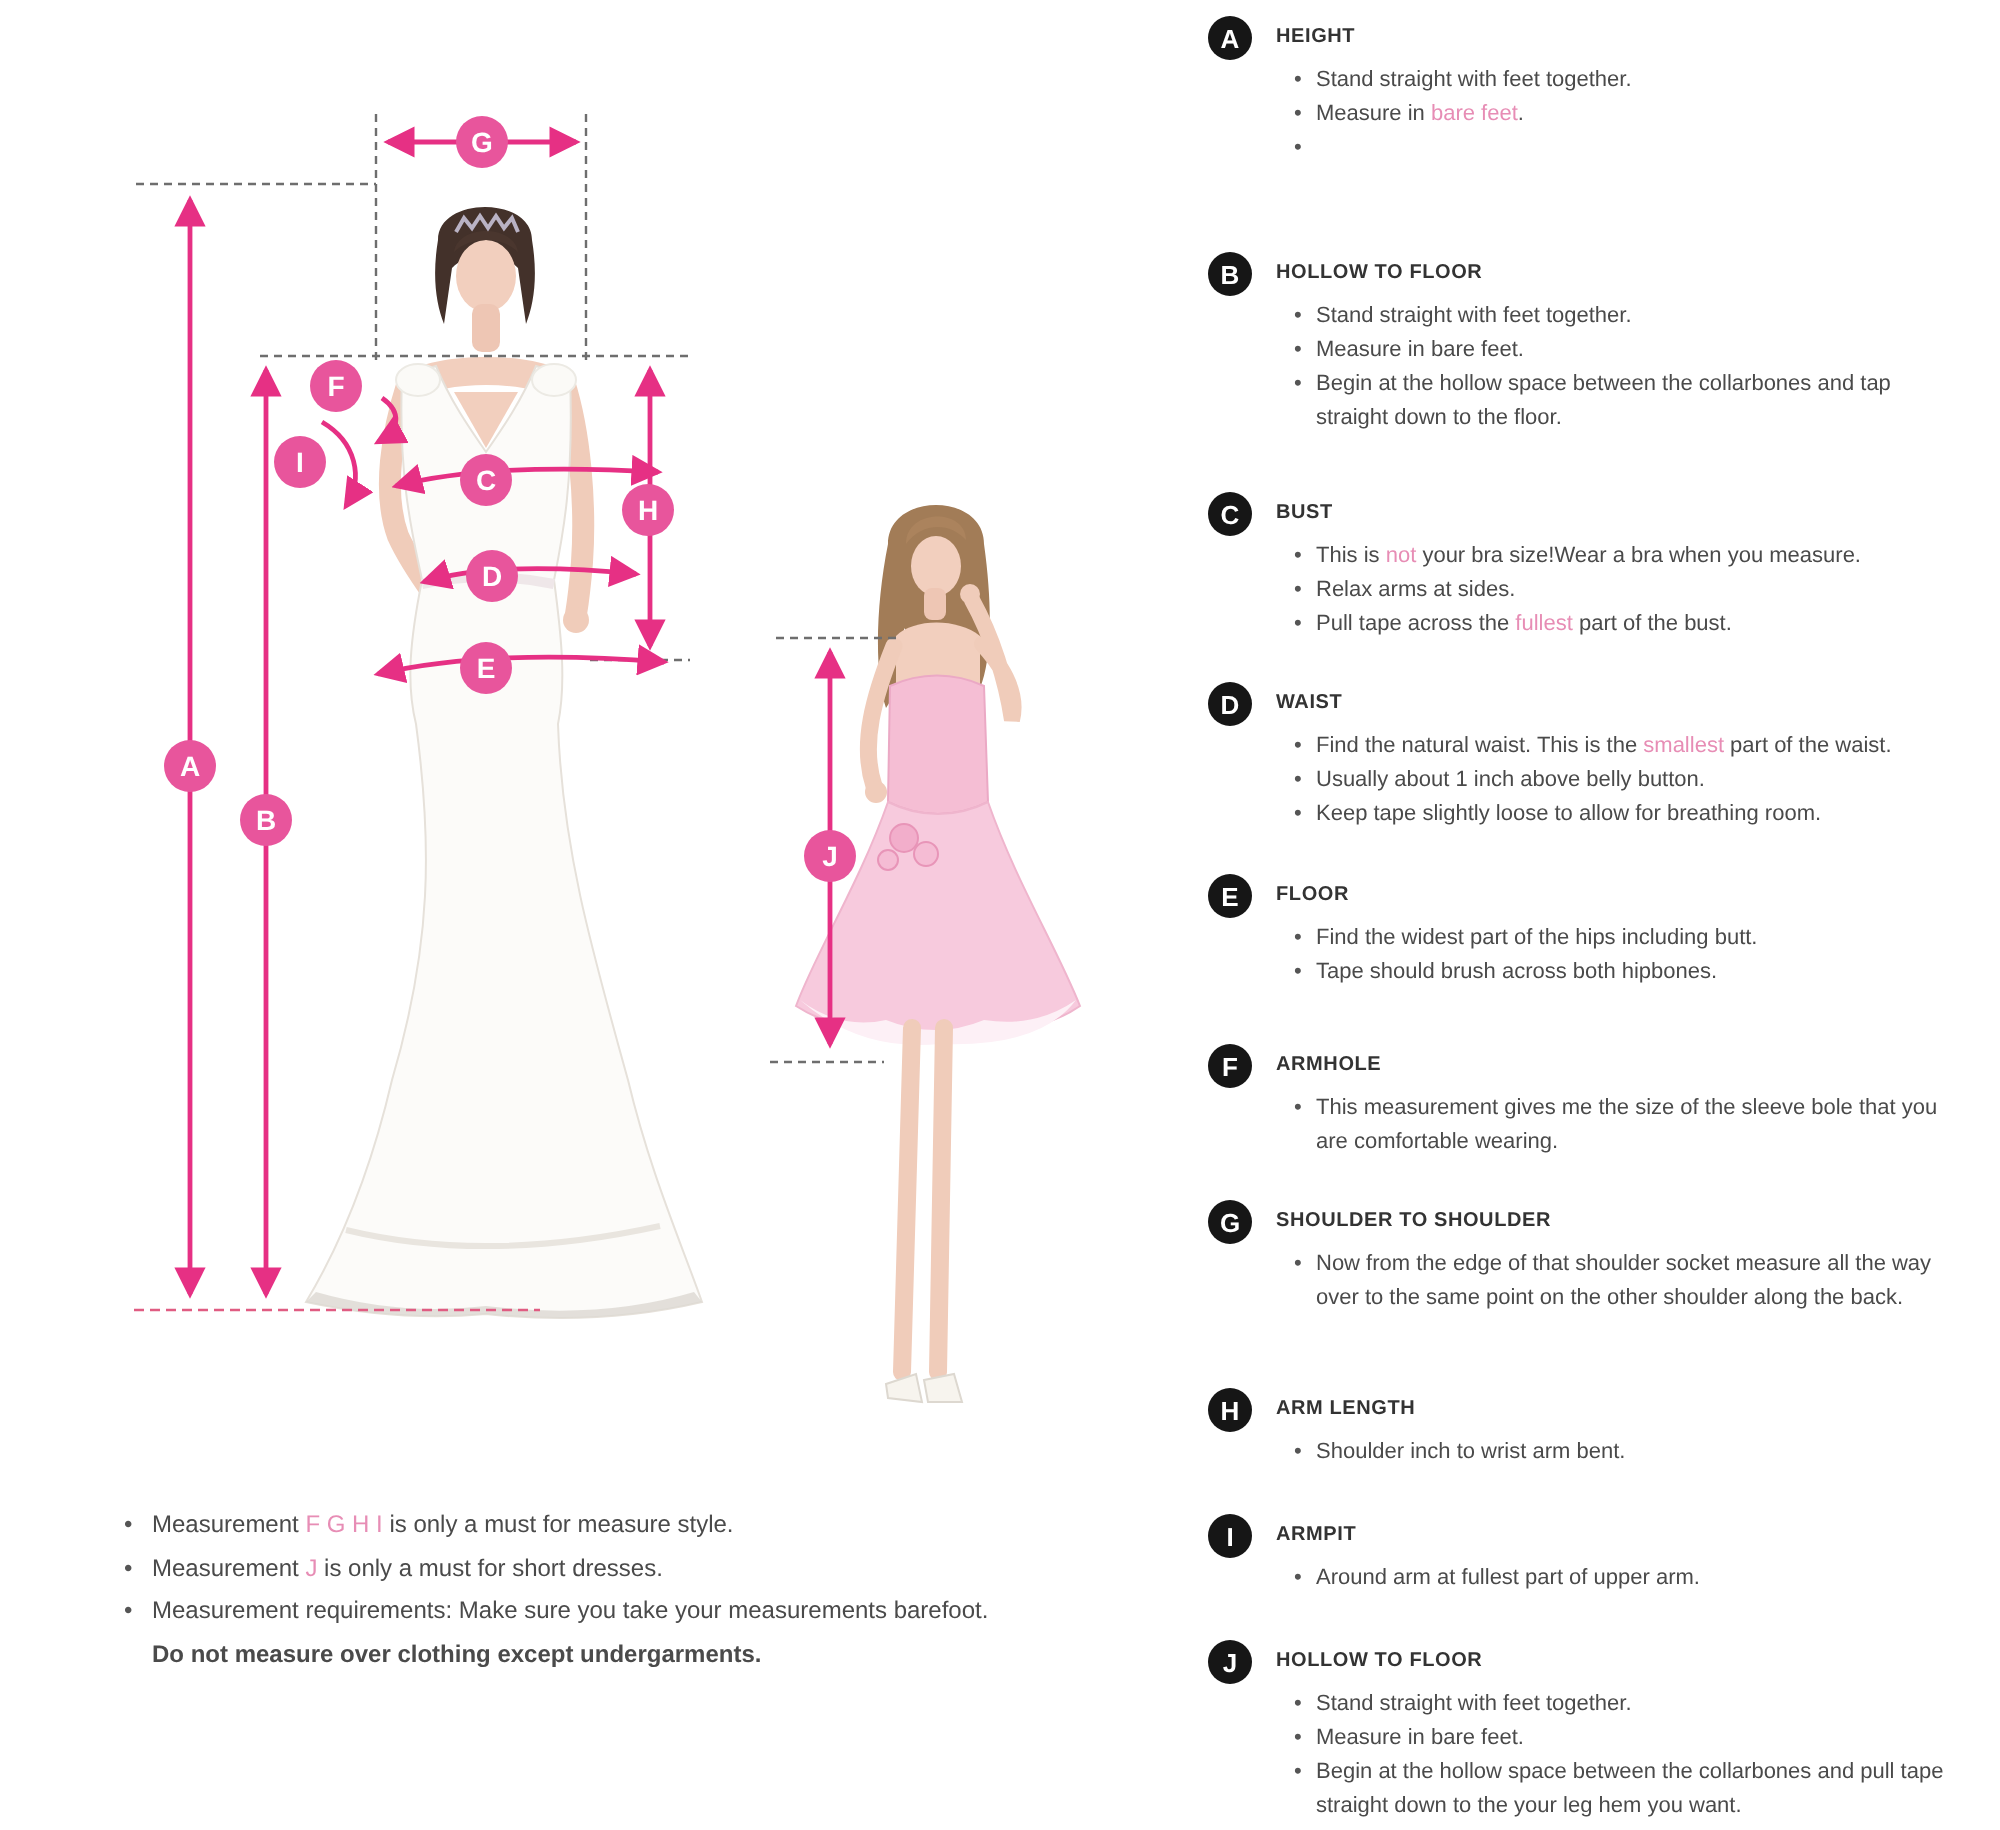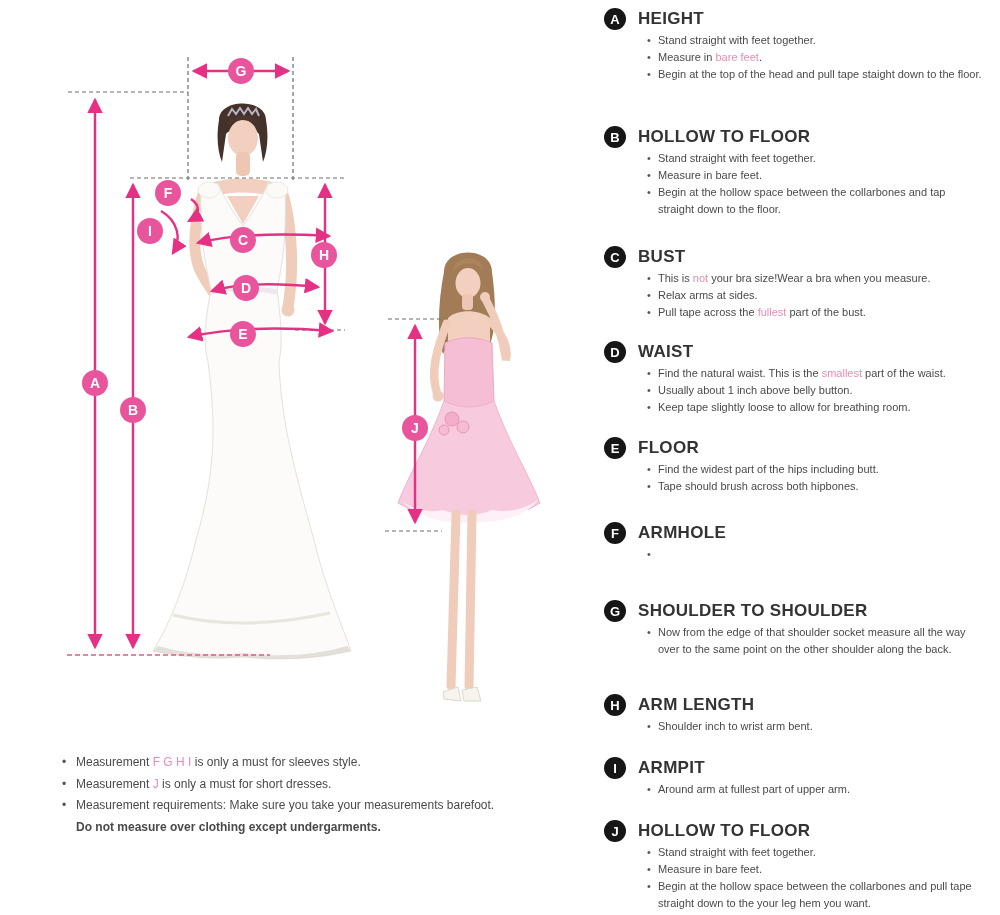--- a/index.html
+++ b/index.html
@@ -24,21 +24,21 @@
   
   .sections{position:absolute;left:604px;top:0;width:392px;height:915px;}
   .section{position:absolute;display:flex;gap:12px;align-items:flex-start;width:386px;}
   .badge{
     flex:0 0 auto;width:22px;height:22px;border-radius:50%;
     background:var(--badge-black);color:#fff;font-weight:bold;font-size:13px;
     display:flex;align-items:center;justify-content:center;margin-top:0px;
   }
   .sec-body{flex:1 1 auto;}
   .sec-title{
-    font-size:17px;font-weight:bold;color:var(--title);
+    font-size:10px;font-weight:bold;color:var(--title);
     letter-spacing:.3px;line-height:22px;
   }
   .sec-list{list-style:none;margin-top:2px;padding-left:9px;width:345px;}
   .sec-list li{
     position:relative;font-size:11px;color:var(--txt);line-height:17px;
     padding-left:11px;
   }
   .sec-list li .dot{position:absolute;left:0;top:0;color:#555;}
   .pink{color:var(--hl-pink);}
   
@@ -218,21 +218,21 @@
   </div>
 
   <div class="sections">
       <div class="section" style="top: 8px;">
         <span class="badge">A</span>
         <div class="sec-body">
           <div class="sec-title">HEIGHT</div>
           <ul class="sec-list">
             <li><span class="dot">•</span><span>Stand straight with feet together.</span></li>
             <li><span class="dot">•</span><span>Measure in </span><span class="pink">bare feet</span><span>.</span></li>
-            <li><span class="dot">•</span><span>Begin at the top of the head and pull tape staight down to the floor.</span></li>
+            <li><span class="dot">•</span></li>
           </ul>
         </div>
       </div>
       <div class="section" style="top: 126px;">
         <span class="badge">B</span>
         <div class="sec-body">
           <div class="sec-title">HOLLOW TO FLOOR</div>
           <ul class="sec-list">
             <li><span class="dot">•</span><span>Stand straight with feet together.</span></li>
             <li><span class="dot">•</span><span>Measure in bare feet.</span></li>
@@ -270,21 +270,21 @@
             <li><span class="dot">•</span><span>Find the widest part of the hips including butt.</span></li>
             <li><span class="dot">•</span><span>Tape should brush across both hipbones.</span></li>
           </ul>
         </div>
       </div>
       <div class="section" style="top: 522px;">
         <span class="badge">F</span>
         <div class="sec-body">
           <div class="sec-title">ARMHOLE</div>
           <ul class="sec-list">
-            <li><span class="dot">•</span></li>
+            <li><span class="dot">•</span><span>This measurement gives me the size of the sleeve bole that you are comfortable wearing.</span></li>
           </ul>
         </div>
       </div>
       <div class="section" style="top: 600px;">
         <span class="badge">G</span>
         <div class="sec-body">
           <div class="sec-title">SHOULDER TO SHOULDER</div>
           <ul class="sec-list">
             <li><span class="dot">•</span><span>Now from the edge of that shoulder socket measure all the way over to the same point on the other shoulder along the back.</span></li>
           </ul>
@@ -315,19 +315,19 @@
           <ul class="sec-list">
             <li><span class="dot">•</span><span>Stand straight with feet together.</span></li>
             <li><span class="dot">•</span><span>Measure in bare feet.</span></li>
             <li><span class="dot">•</span><span>Begin at the hollow space between the collarbones and pull tape straight down to the your leg hem you want.</span></li>
           </ul>
         </div>
       </div>
     </div>
 
   <div class="notes">
-      <div class="note-line"><span class="dot">•</span><span>Measurement </span><span class="pink">F G H I</span><span> is only a must for sleeves style.</span></div>
+      <div class="note-line"><span class="dot">•</span><span>Measurement </span><span class="pink">F G H I</span><span> is only a must for measure style.</span></div>
       <div class="note-line"><span class="dot">•</span><span>Measurement </span><span class="pink">J</span><span> is only a must for short dresses.</span></div>
       <div class="note-line"><span class="dot">•</span><span>Measurement requirements: Make sure you take your measurements barefoot.</span></div>
       <div class="note-line cont"><span>Do not measure over clothing except undergarments.</span></div>
     </div>
 
 </div>
 
 </body></html>

